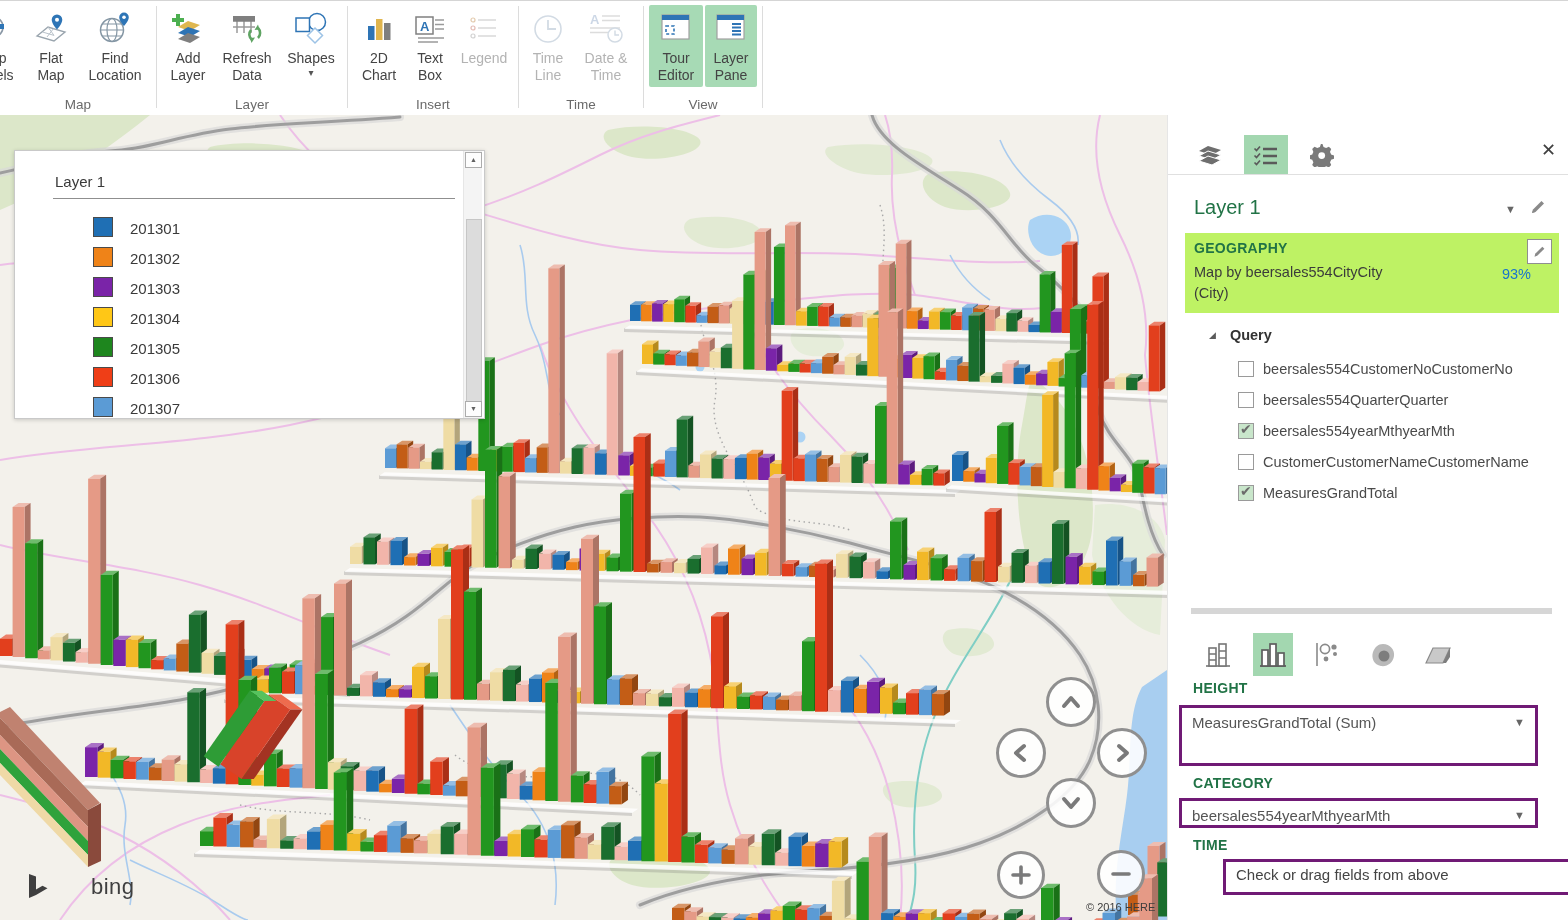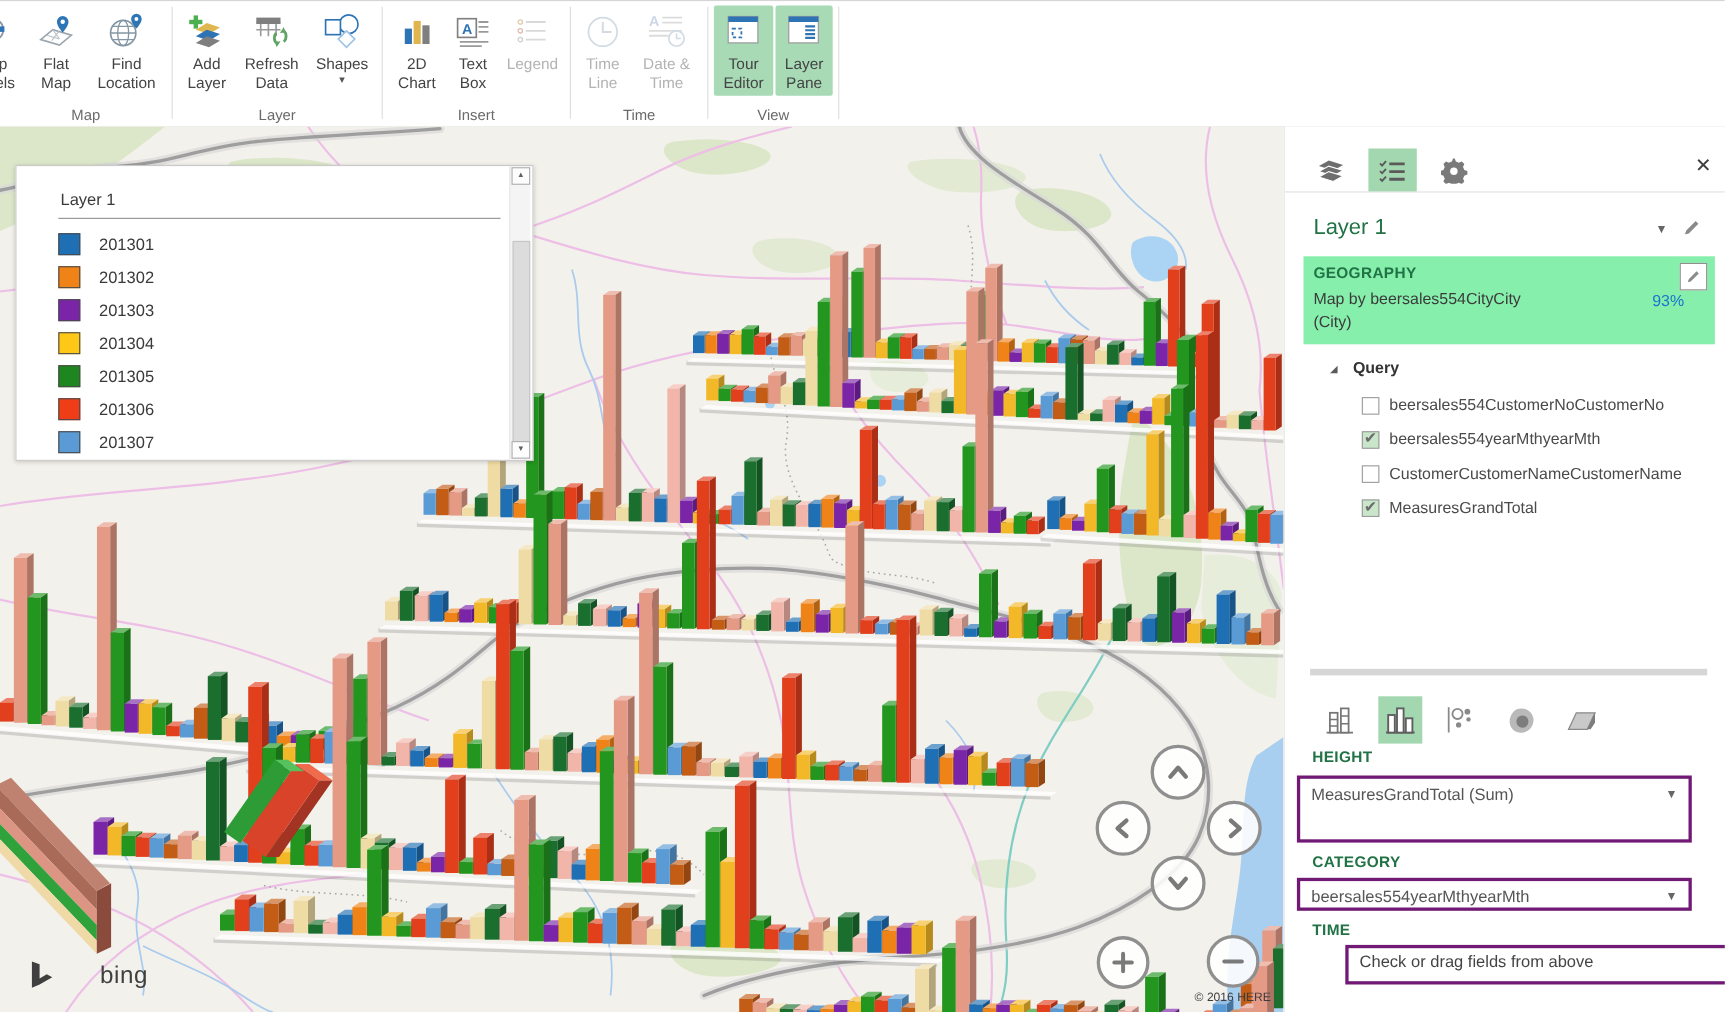--- a/index.html
+++ b/index.html
@@ -27,41 +27,41 @@
   .navbtn{position:absolute;border-radius:50%;background:rgba(255,255,255,.88);
           border:3px solid #8F8F8F;display:flex;align-items:center;justify-content:center;cursor:pointer;}
   .nav50{width:44px;height:44px;}
   .nav46{width:42px;height:42px;}
   
   .legend{position:absolute;left:14px;top:35px;width:469px;height:267px;background:#FFFFFF;
           border:1px solid #C9C9C9;box-shadow:0 1px 4px rgba(0,0,0,.18);overflow:hidden;}
   .lg-title{position:absolute;left:40px;top:22px;font-size:15px;color:#3A3A3A;}
   .lg-hr{position:absolute;left:38px;top:47px;width:402px;height:1px;background:#8F8F8F;}
   .lg-items{position:absolute;left:0;top:56px;width:445px;}
-  .lg-row{display:flex;align-items:center;height:30px;padding-left:38px;}
+  .lg-row{display:flex;align-items:flex-end;height:30px;padding-left:38px;margin-left:40px;}
   .lg-sw{width:20px;height:20px;border:1.5px solid #4A4A4A;box-sizing:border-box;margin-right:17px;flex:0 0 auto;}
   .lg-lab{font-size:15px;color:#3A3A3A;}
   .lg-scroll{position:absolute;right:2px;top:0;bottom:0;width:18px;background:#F4F4F4;border-left:1px solid #E6E6E6;}
   .lg-sbtn{position:absolute;left:1px;width:15px;height:14px;background:#FDFDFD;border:1px solid #ACACAC;
            color:#606060;font-size:7px;line-height:14px;text-align:center;cursor:pointer;}
   .lg-thumb{position:absolute;left:2px;top:68px;width:14px;height:182px;background:#DCDCDC;border:1px solid #C6C6C6;cursor:pointer;}
   .bing{position:absolute;left:26px;top:758px;display:flex;align-items:center;cursor:pointer;gap:36px;}
   .bing-text{font-size:22px;color:#3F3F3F;margin-left:5px;letter-spacing:.5px;}
   .attrib{position:absolute;left:1086px;top:786px;font-size:11px;color:#3C3C3C;}
   
   .panel{position:absolute;left:1167px;top:115px;width:401px;height:805px;background:#fff;
          border-left:1px solid #E6E6E6;box-sizing:border-box;}
   .ptabs{position:absolute;left:0;top:0;right:0;height:59px;border-bottom:1px solid #E0E0E0;}
   .ptab{position:absolute;top:20px;width:44px;height:39px;display:flex;align-items:center;justify-content:center;cursor:pointer;}
   .ptab.sel{top:20px;height:39px;background:#A3D7B0;}
   .pclose{position:absolute;right:12px;top:26px;font-size:18px;color:#404040;cursor:pointer;line-height:18px;}
   .layer-head{position:absolute;left:26px;top:81px;font-size:20px;color:#217346;}
   .lh-caret{position:absolute;right:52px;top:88px;font-size:11px;color:#666;cursor:pointer;}
   .lh-pencil{position:absolute;right:22px;top:84px;cursor:pointer;}
-  .geo-card{position:absolute;left:17px;top:118px;width:374px;height:80px;background:#86efac;}
+  .geo-card{position:absolute;left:17px;top:118px;width:374px;height:80px;background:#bef264;}
   .geo-title{position:absolute;left:9px;top:7px;font-size:14px;font-weight:700;color:#217346;letter-spacing:.3px;}
   .geo-pencil{position:absolute;right:7px;top:6px;width:23px;height:23px;background:#fff;border:1px solid #8F8F8F;
               display:flex;align-items:center;justify-content:center;cursor:pointer;}
   .geo-line1{position:absolute;left:9px;top:31px;font-size:14.5px;color:#3B3B3B;}
   .geo-line2{position:absolute;left:9px;top:52px;font-size:14.5px;color:#3B3B3B;}
   .geo-pct{position:absolute;right:28px;top:33px;font-size:14.5px;color:#1874CD;cursor:pointer;}
   .qhead{position:absolute;left:41px;top:212px;display:flex;align-items:center;cursor:pointer;}
   .qtri{font-size:9px;color:#5A5A5A;margin-right:14px;}
   .qtitle{font-size:14.5px;color:#333;font-weight:600;}
   .qlist{position:absolute;left:70px;top:238px;right:6px;}
@@ -1789,20 +1789,24 @@
   <div class="qhead">
     <span class="qtri">◢</span>
     <span class="qtitle">Query</span>
   </div>
   <div class="qlist" id="query-list">
       <div class="qrow">
         <span class="qbox"></span>
         <span class="qlabel">beersales554CustomerNoCustomerNo</span>
       </div>
       <div class="qrow">
+        <span class="qbox"></span>
+        <span class="qlabel">beersales554QuarterQuarter</span>
+      </div>
+      <div class="qrow">
         <span class="qbox on">
           <span class="ck">✔</span>
         </span>
         <span class="qlabel">beersales554yearMthyearMth</span>
       </div>
       <div class="qrow">
         <span class="qbox"></span>
         <span class="qlabel">CustomerCustomerNameCustomerName</span>
       </div>
       <div class="qrow">

